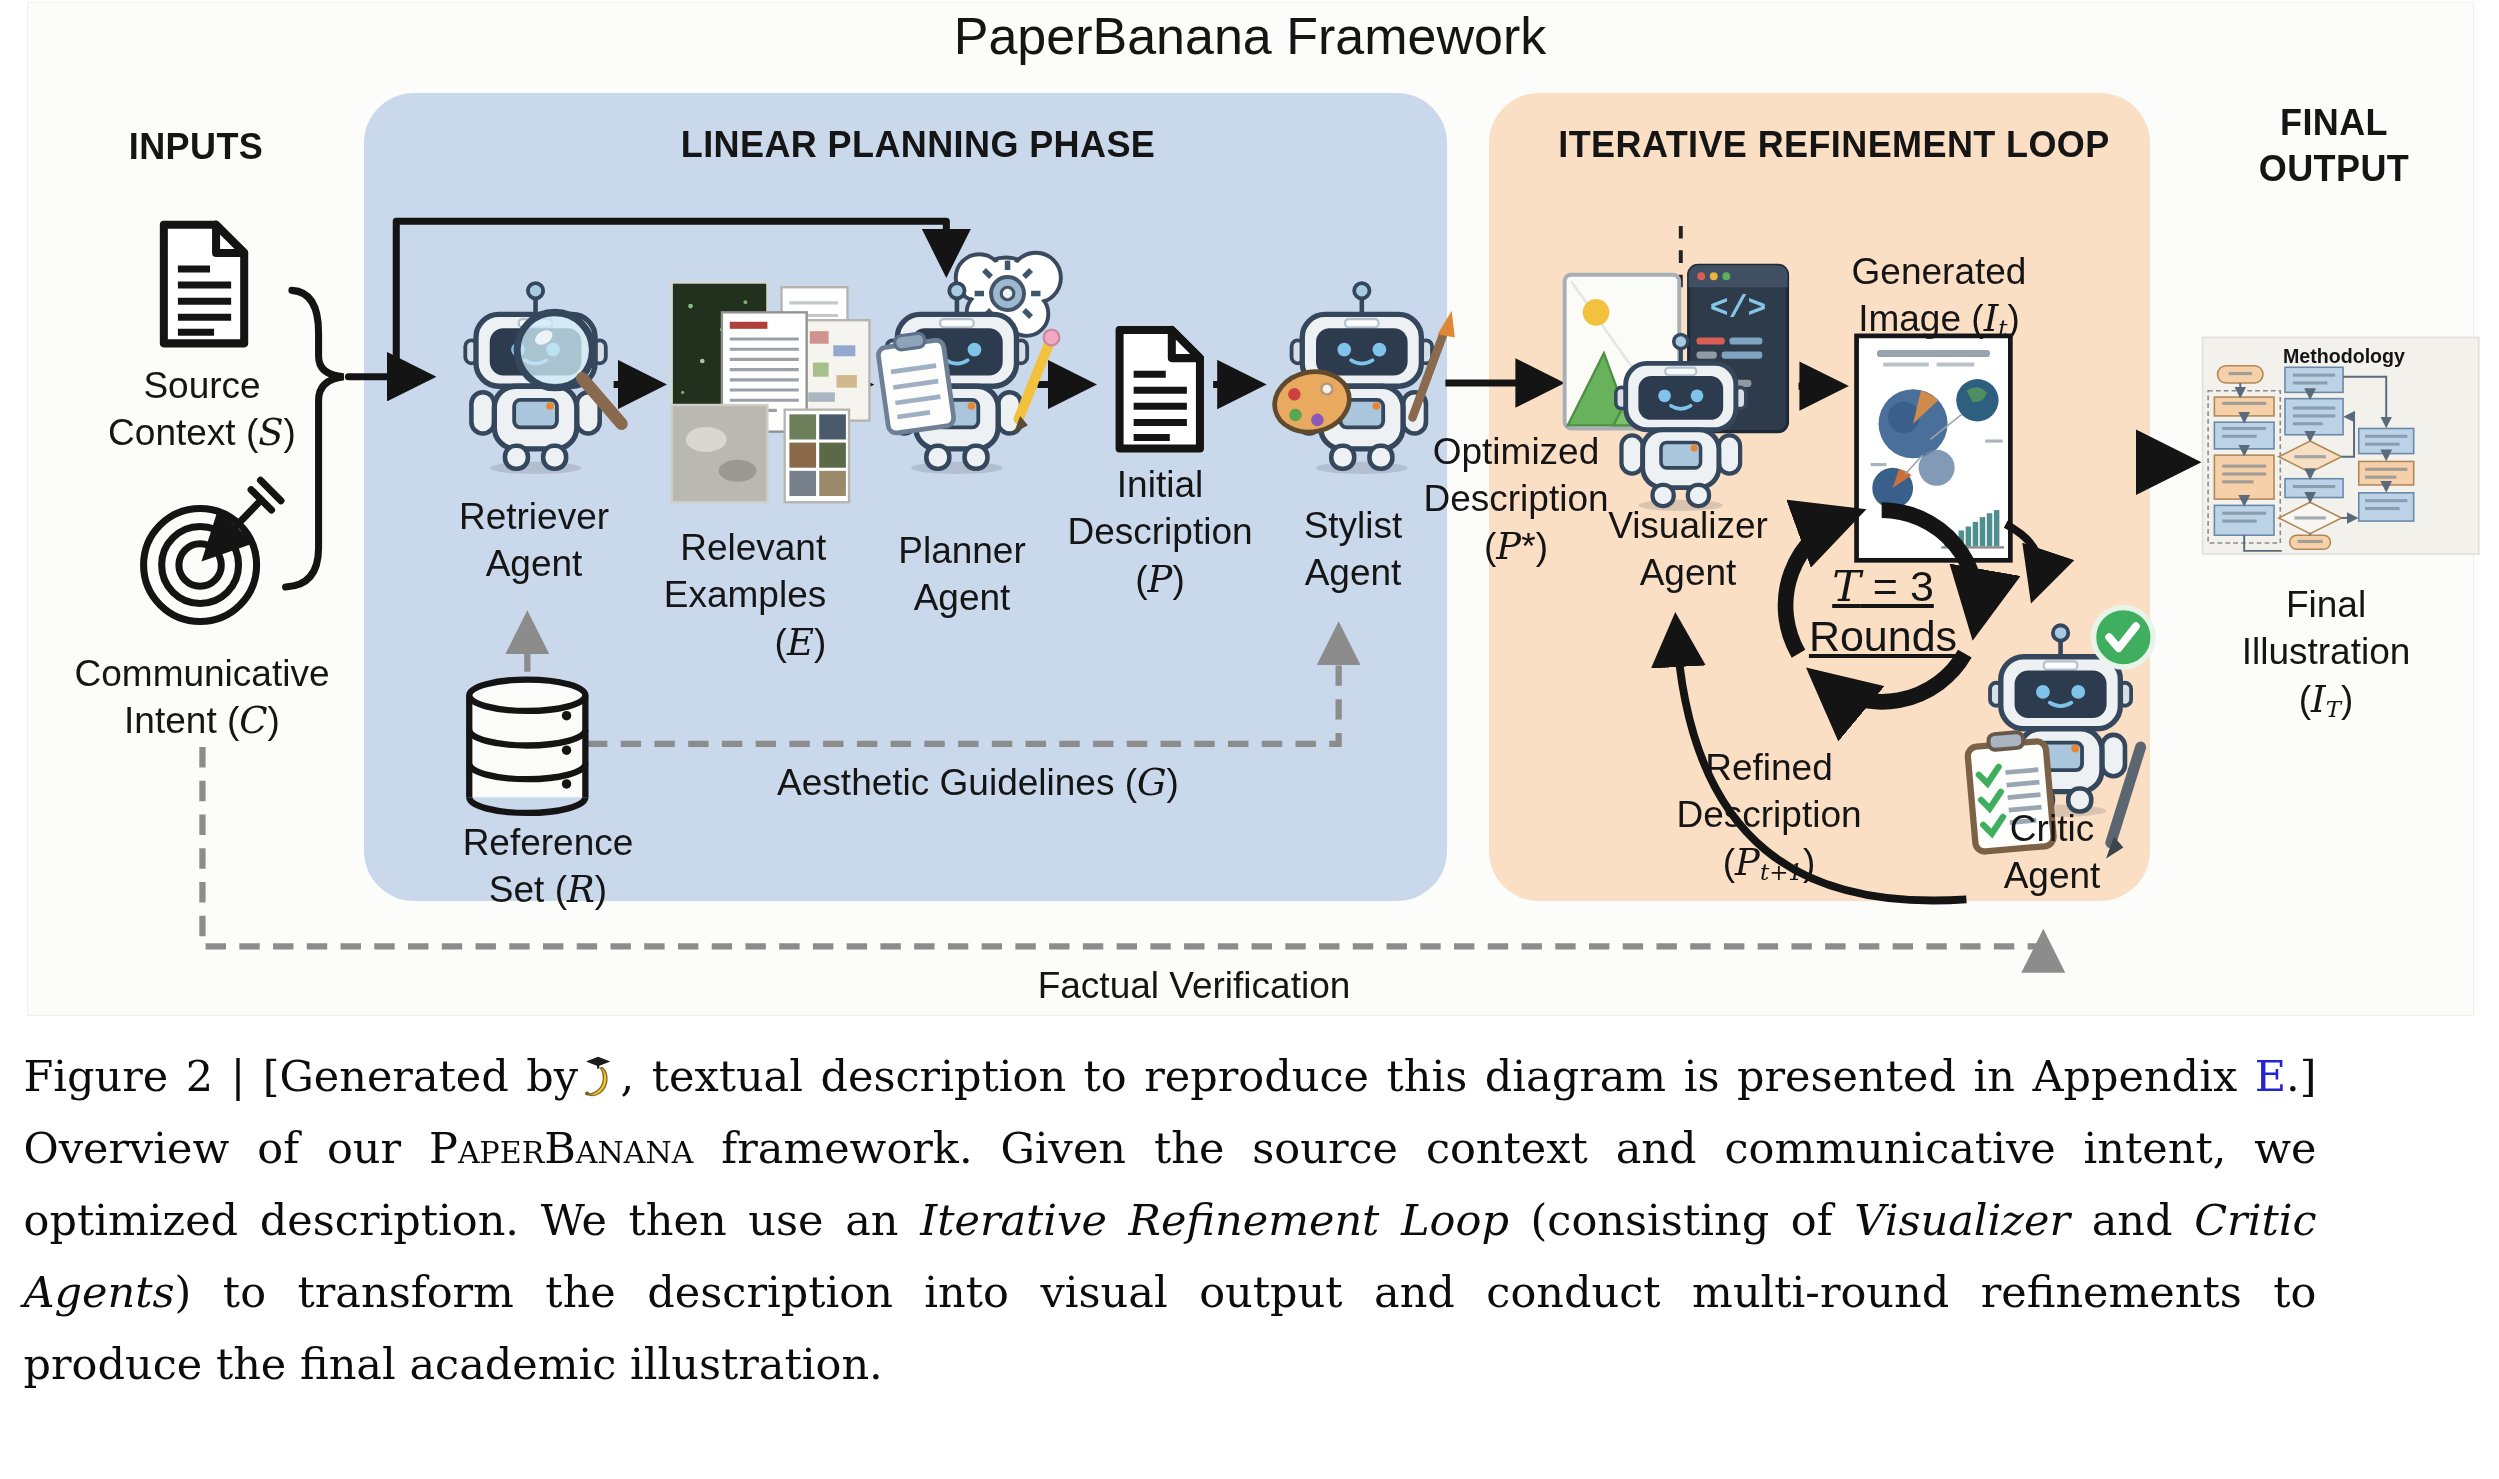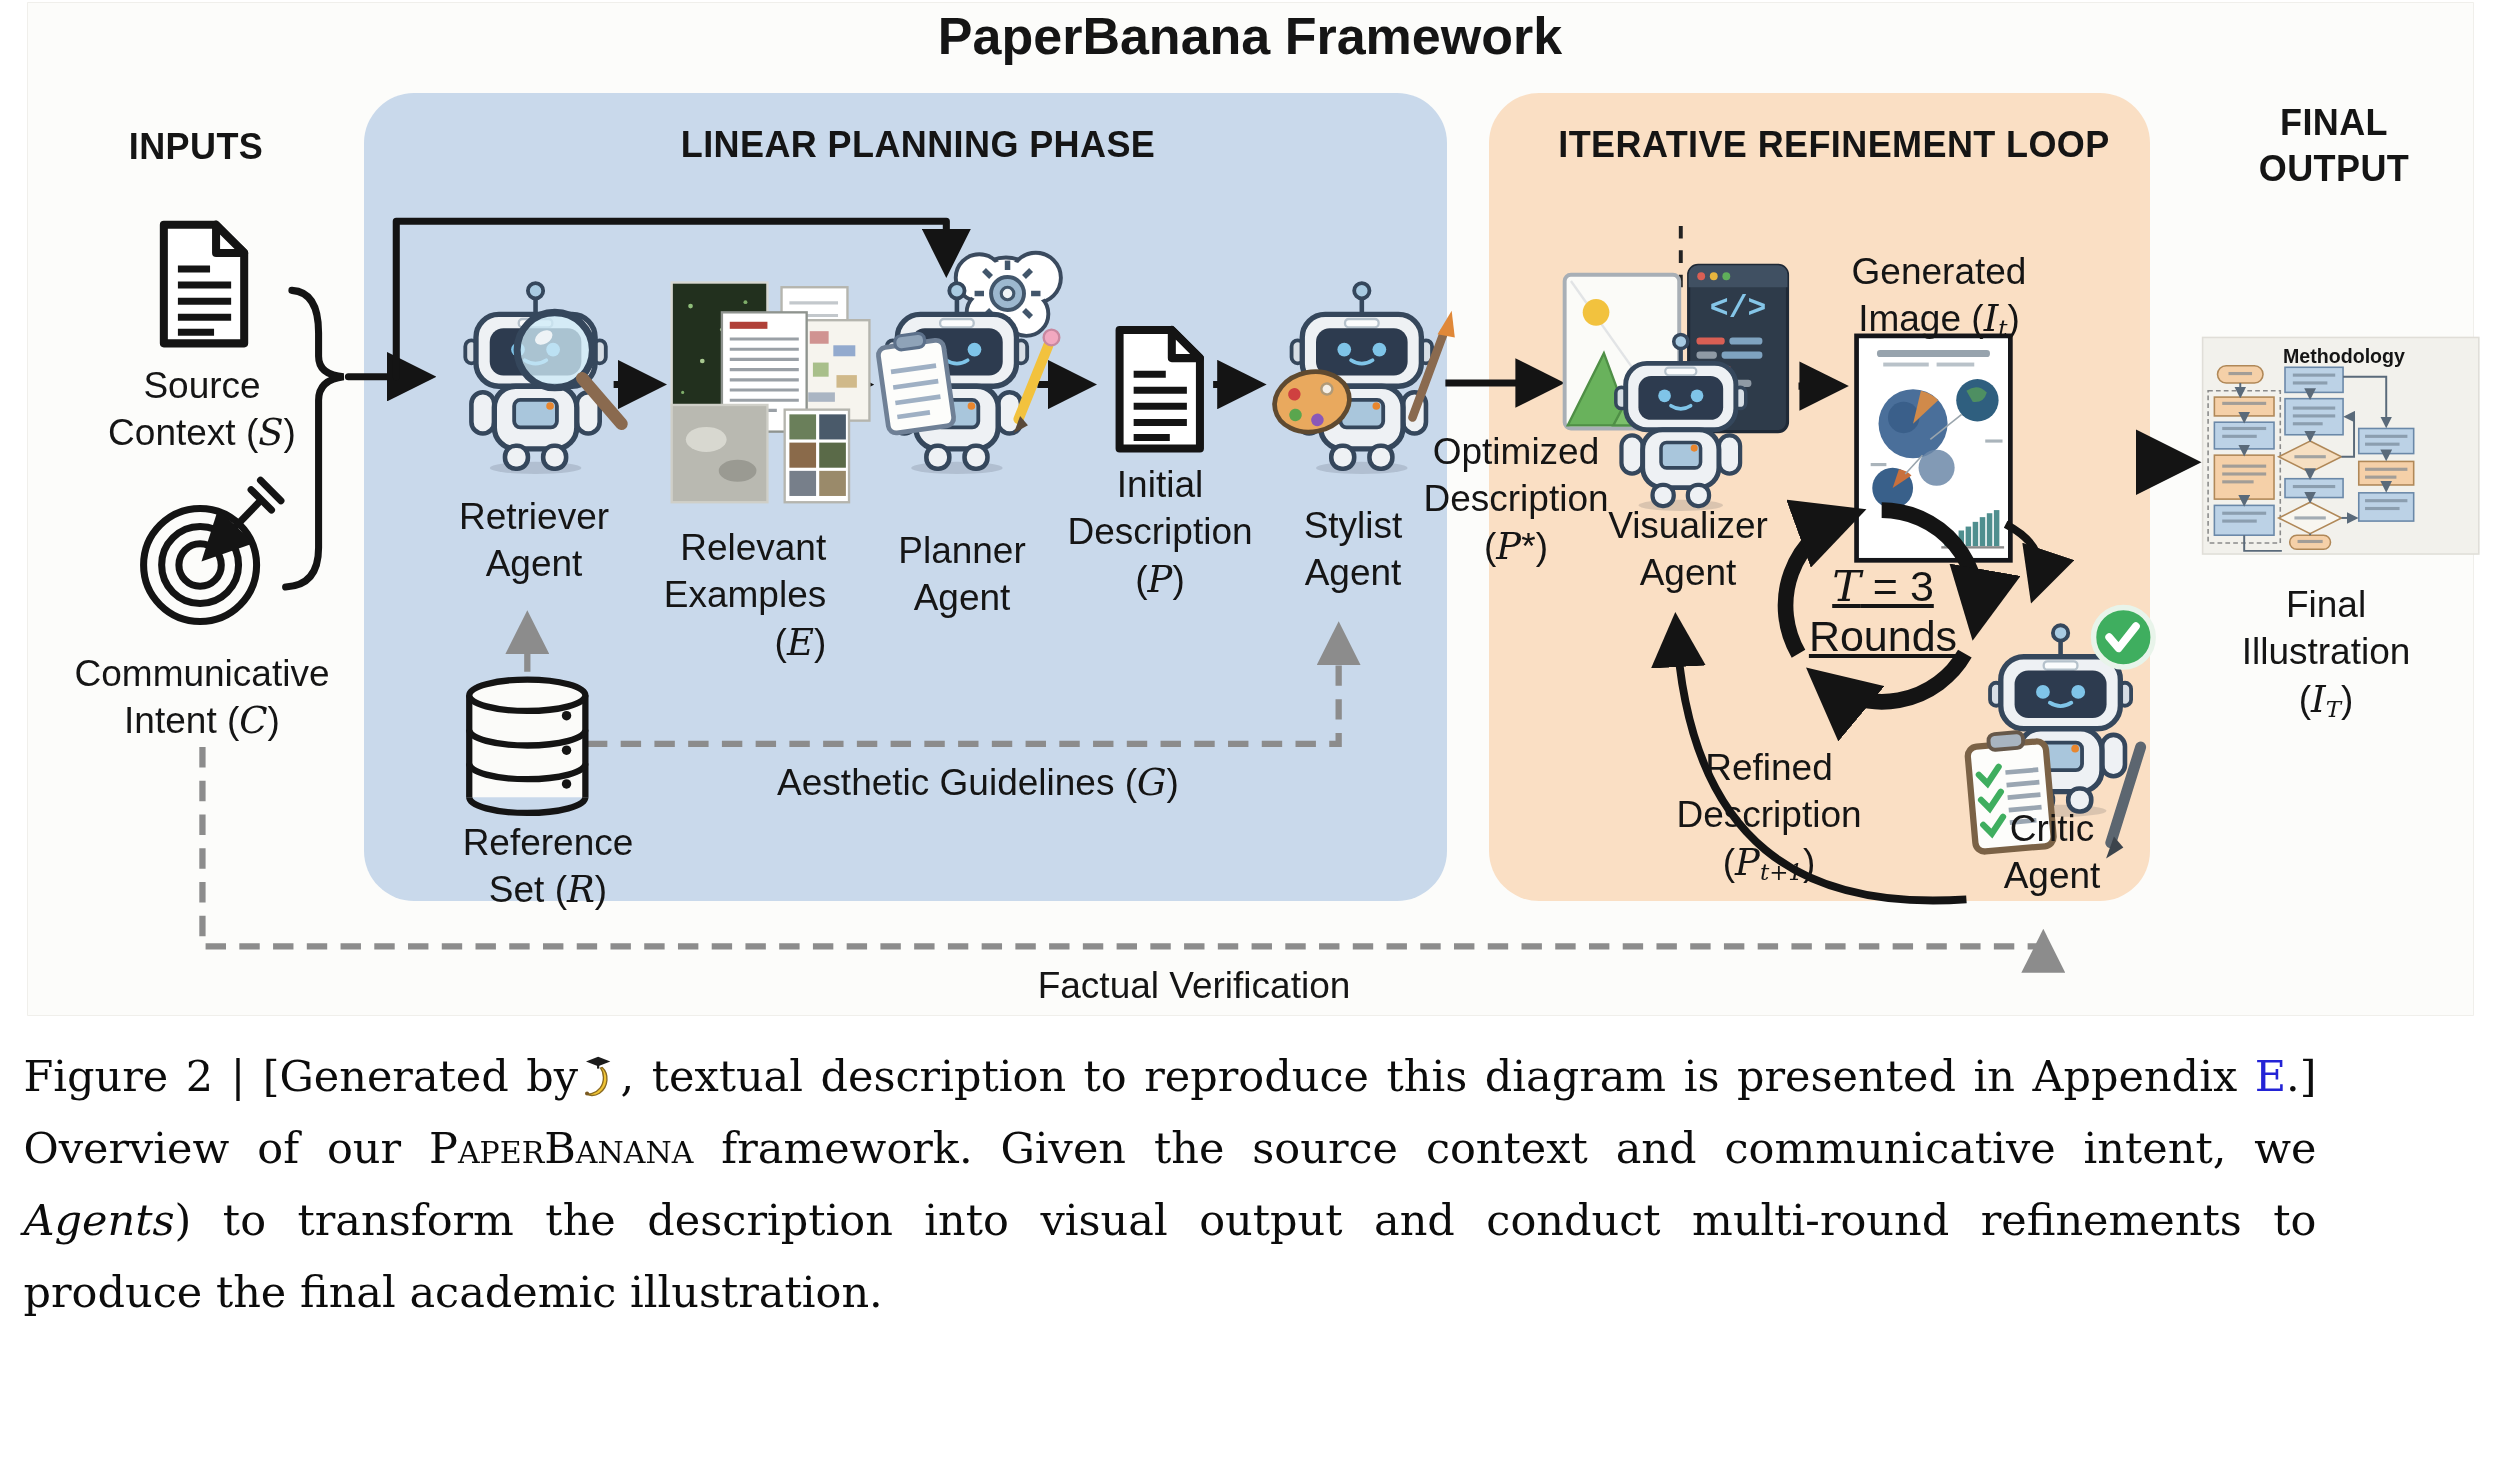--- a/index.html
+++ b/index.html
@@ -7,21 +7,21 @@
        font-family:"Liberation Sans","DejaVu Sans",sans-serif;}
   .paper{position:absolute;left:28px;top:3.1px;width:2445px;height:1012px;
          background:#fcfcfa;box-shadow:0 0 0 0.8px #edebe7;z-index:0;}
   .panel{position:absolute;border-radius:50px;z-index:1;}
   #panel-planning{left:364px;top:93px;width:1083px;height:808px;background:#c9d9eb;}
   #panel-refinement{left:1489px;top:93px;width:661px;height:808px;background:#fadfc4;}
   .art{position:absolute;left:0;top:0;z-index:3;pointer-events:none;}
   .lbl{position:absolute;transform:translateX(-50%);text-align:center;z-index:4;
        font-size:37px;line-height:1.28;color:#151515;white-space:nowrap;}
   .hdr{font-weight:700;font-size:36px;letter-spacing:0.4px;}
-  .title{font-weight:700;font-size:52px;}
+  .title{font-weight:400;font-size:52px;}
   .mv{font-family:"DejaVu Serif","Liberation Serif",serif;font-style:italic;}
   .sb{font-size:.62em;vertical-align:-.2em;}
   .loopTxt{font-size:43px;line-height:1.16;text-decoration:underline;}
   .tiny{font-size:19.6px;font-weight:700;}
   .caption{position:absolute;left:0;top:1040px;width:2340px;padding:0 23.5px;box-sizing:border-box;
        font-family:"DejaVu Serif","Liberation Serif",serif;font-size:43px;line-height:72px;
        color:#0c0c0c;z-index:4;}
   .cline{text-align:justify;text-align-last:justify;}
   .cline.last{text-align:left;text-align-last:left;}
   .it{font-style:italic;}
@@ -499,19 +499,22 @@
         <polygon points="11,2 20,5.5 11,9 2,5.5" fill="#1b1b1b"></polygon>
         <rect x="10.2" y="7.4" width="1.6" height="3.4" fill="#1b1b1b"></rect>
         <path d="M14 10 C 19 14.5 19 24 12 29 C 8 31.5 4 31 2 29 C 3.6 30 9 29.5 12.5 25 C 16 20.5 15.3 13.5 12.8 10.4 Z" fill="#f0c434" stroke="#8a6a20" stroke-width="1"></path>
         <circle cx="2.8" cy="29.2" r="1.5" fill="#7a5a22"></circle>
       </svg><span>, textual description to reproduce this diagram is presented in Appendix </span><span class="lnk">E</span><span>.]</span>
   </div>
   <div class="cline">
     <span>Overview of our </span><span class="sc">PaperBanana</span><span> framework. Given the source context and communicative intent, we</span>
   </div>
   <div class="cline">
+    <span>optimized description. We then use an </span><span class="it">Iterative Refinement Loop</span><span> (consisting of </span><span class="it">Visualizer</span><span> and </span><span class="it">Critic</span>
+  </div>
+  <div class="cline">
     <span class="it">Agents</span><span>) to transform the description into visual output and conduct multi-round refinements to</span>
   </div>
   <div class="cline last">
     <span>produce the final academic illustration.</span>
   </div>
 </div>
 
 
 </body></html>

